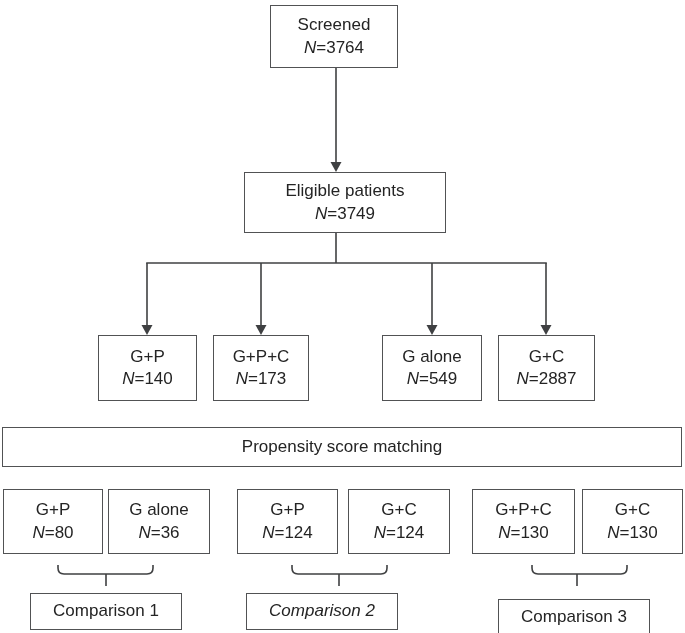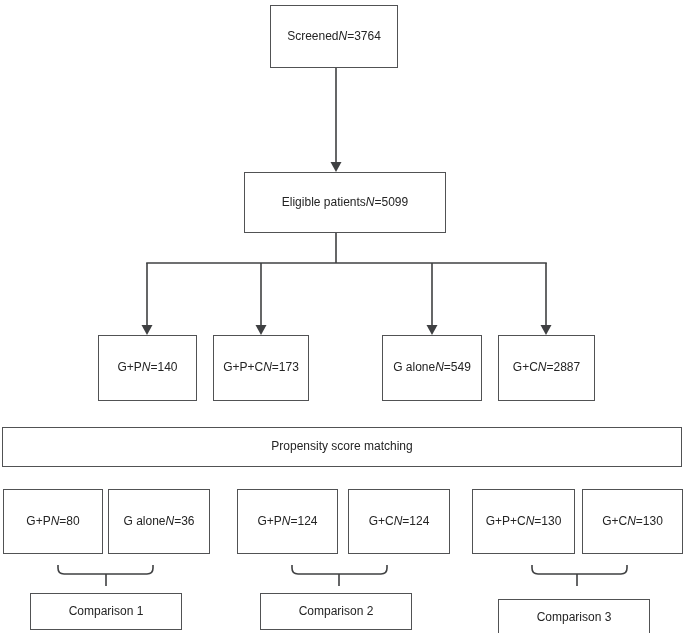--- a/index.html
+++ b/index.html
@@ -19,45 +19,45 @@
   }
   svg.connectors{position:absolute;left:0;top:0;width:685px;height:633px;z-index:0;}
   svg.connectors .stroke{stroke:var(--line);stroke-width:1.6;fill:none;}
   svg.connectors .arrowhead{fill:var(--line);stroke:none;}
   .box{
     position:absolute;
     box-sizing:border-box;
     border:1.6px solid var(--border);
     background:var(--background);
     display:flex;
-    flex-direction:row;
+    flex-direction:column;
     align-items:center;
     justify-content:center;
     text-align:center;
-    font-size:12px;
+    font-size:17px;
     line-height:1.32;
     z-index:1;
   }
   .box .nline i{font-style:italic;}
   
   .n-screened {left:270px;top:5px;  width:128px;height:63px;}
   .n-eligible {left:244px;top:172px;width:202px;height:61px;}
   .n-g1       {left:98px; top:335px;width:99px; height:66px;}
   .n-g2       {left:213px;top:335px;width:96px; height:66px;}
   .n-g3       {left:382px;top:335px;width:100px;height:66px;}
   .n-g4       {left:498px;top:335px;width:97px; height:66px;}
   .n-matching {left:2px;  top:427px;width:680px;height:40px;}
   .n-p1l      {left:3px;  top:489px;width:100px;height:65px;}
   .n-p1r      {left:108px;top:489px;width:102px;height:65px;}
   .n-p2l      {left:237px;top:489px;width:101px;height:65px;}
   .n-p2r      {left:348px;top:489px;width:102px;height:65px;}
   .n-p3l      {left:472px;top:489px;width:103px;height:65px;}
   .n-p3r      {left:582px;top:489px;width:101px;height:65px;}
   .n-c1       {left:30px; top:593px;width:152px;height:37px;}
-  .n-c2       {left:260px;top:593px;width:152px;height:37px;}
+  .n-c2       {left:246px;top:593px;width:152px;height:37px;font-style:italic;}
   .n-c3       {left:498px;top:593px;width:152px;height:37px;margin-top:6px;}
 </style>
 </head>
 <body>
 
 <div class="canvas">
 
   <svg class="connectors" viewBox="0 0 685 633" xmlns="http://www.w3.org/2000/svg">
 
     <g>
@@ -89,21 +89,21 @@
     </g>
   </svg>
 
   <div class="box n-screened">
     <div class="line">Screened</div>
     <div class="nline"><i>N</i><span>=3764</span></div>
   </div>
 
   <div class="box n-eligible">
     <div class="line">Eligible patients</div>
-    <div class="nline"><i>N</i><span>=5099</span></div>
+    <div class="nline"><i>N</i><span>=3749</span></div>
   </div>
 
   <div class="box n-g1">
     <div class="line">G+P</div>
     <div class="nline"><i>N</i><span>=140</span></div>
   </div>
   <div class="box n-g2">
     <div class="line">G+P+C</div>
     <div class="nline"><i>N</i><span>=173</span></div>
   </div>

